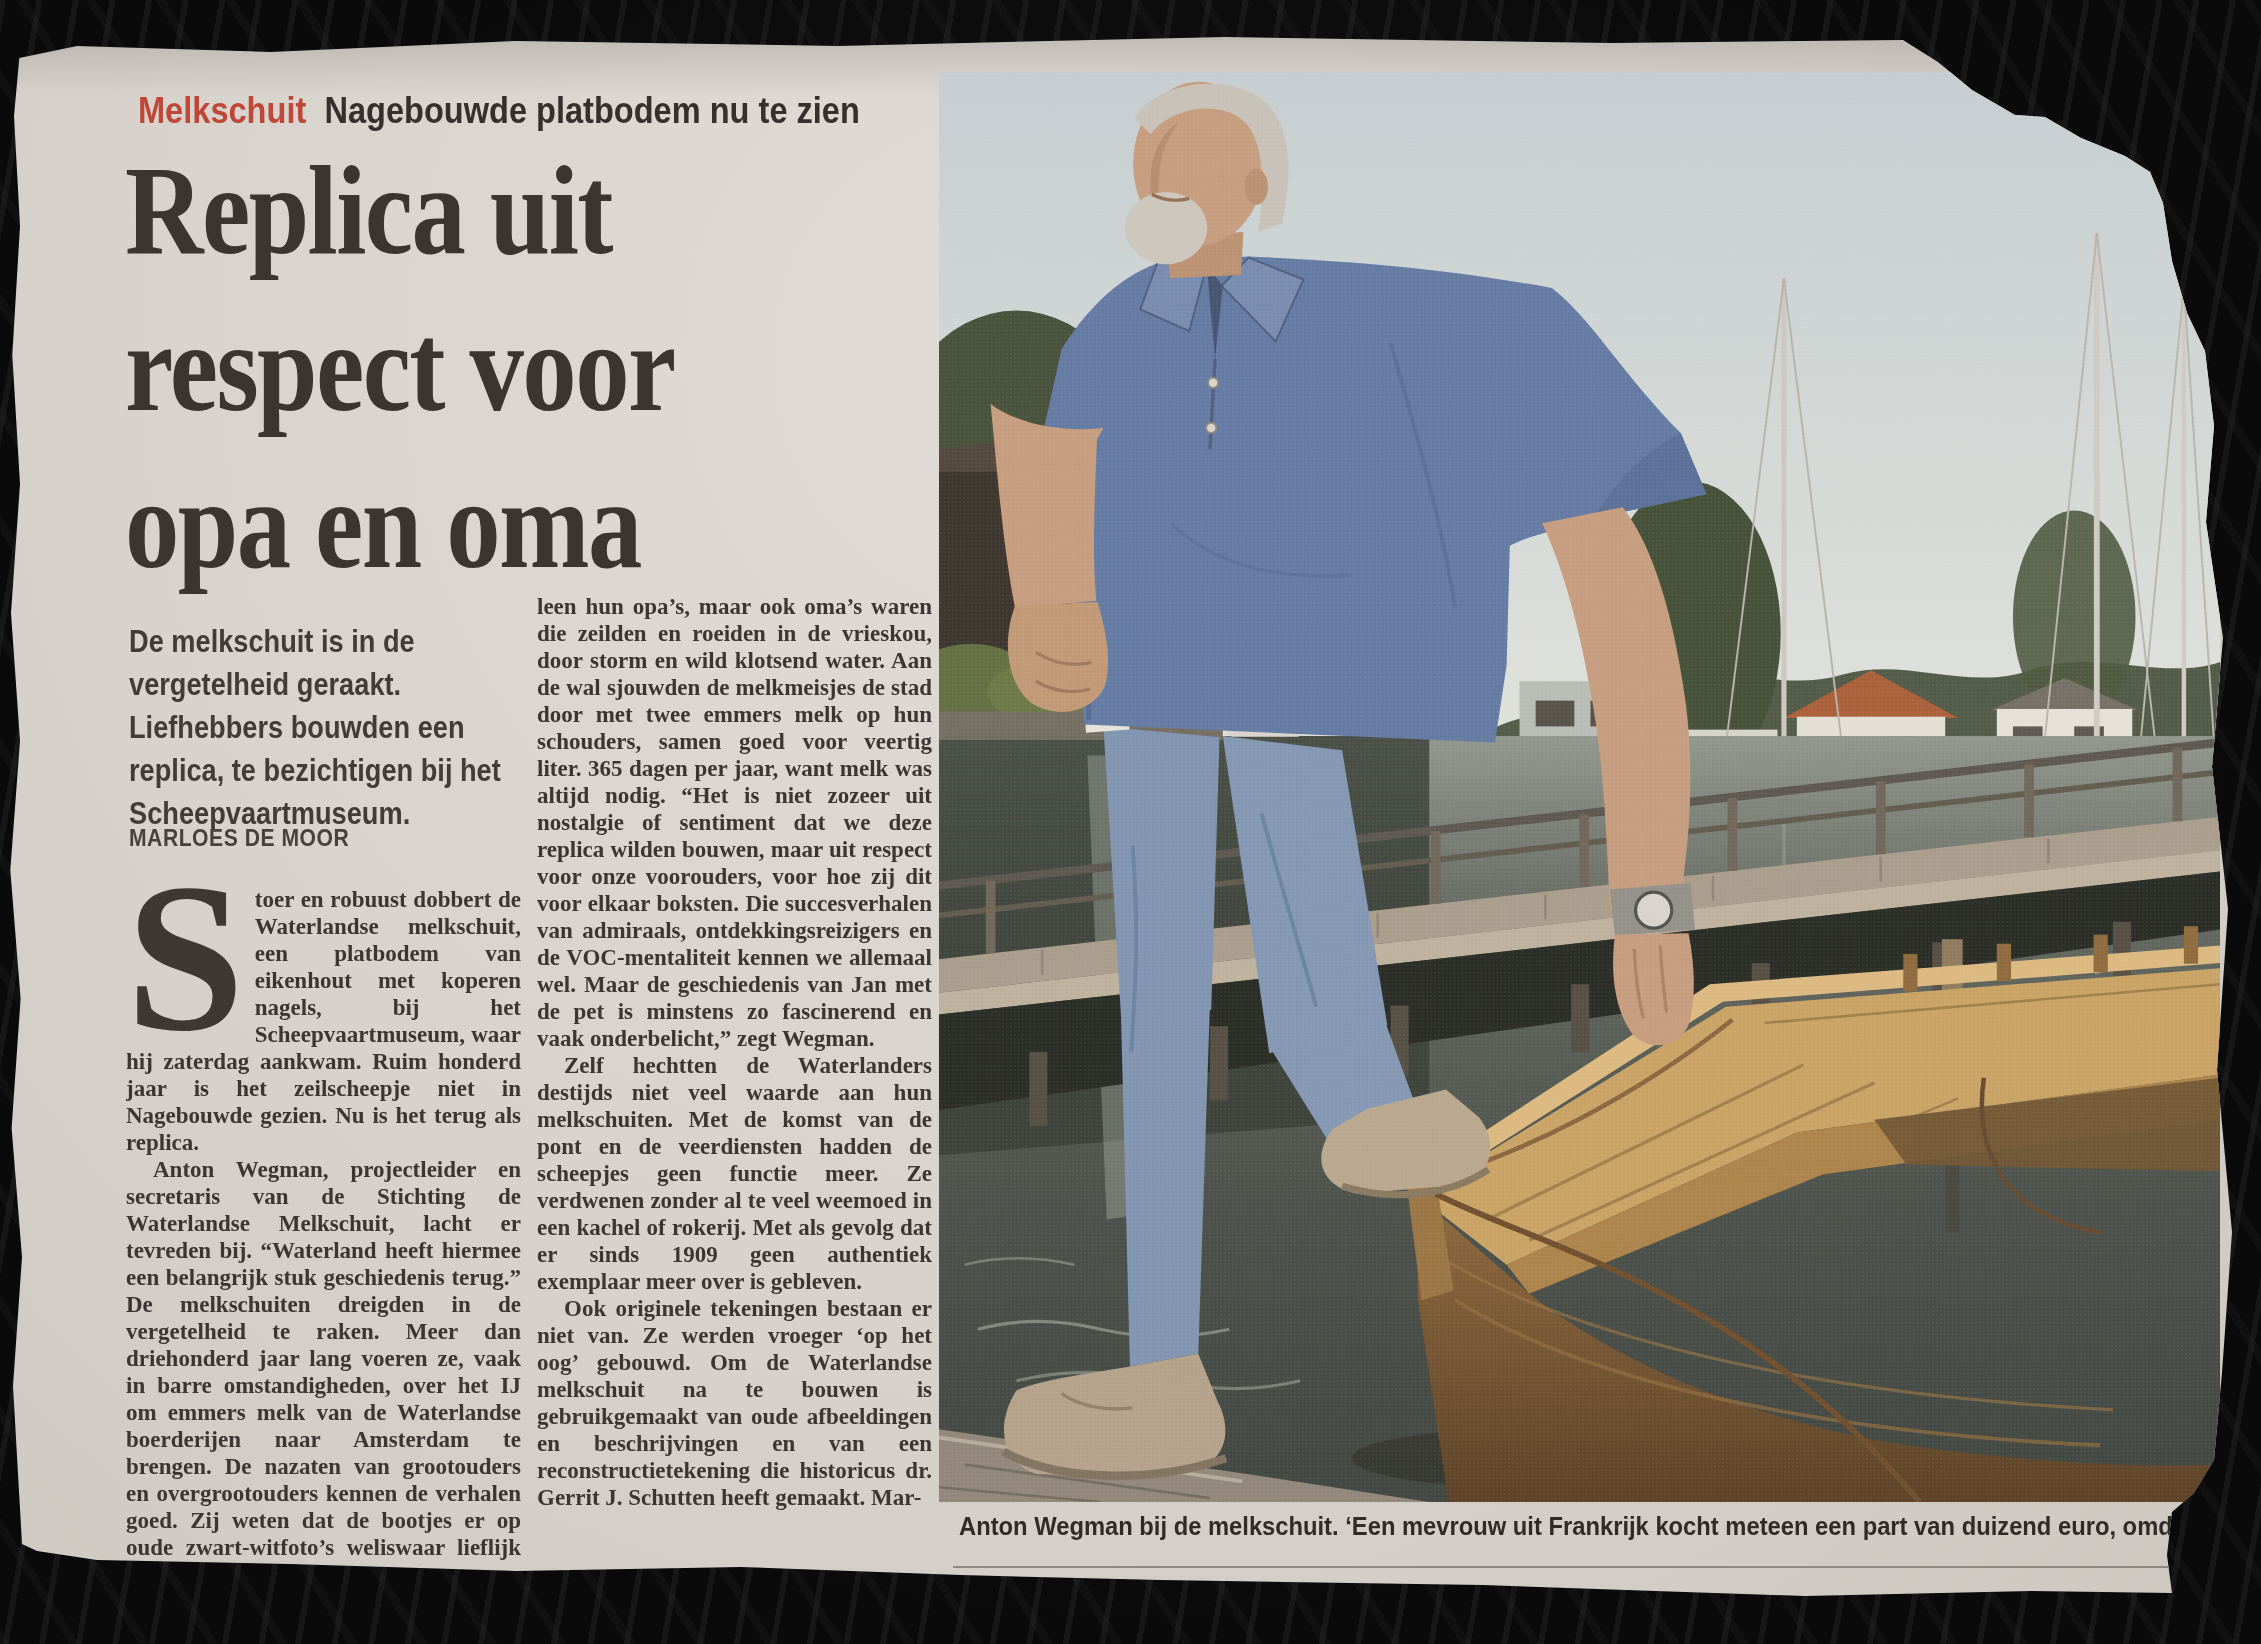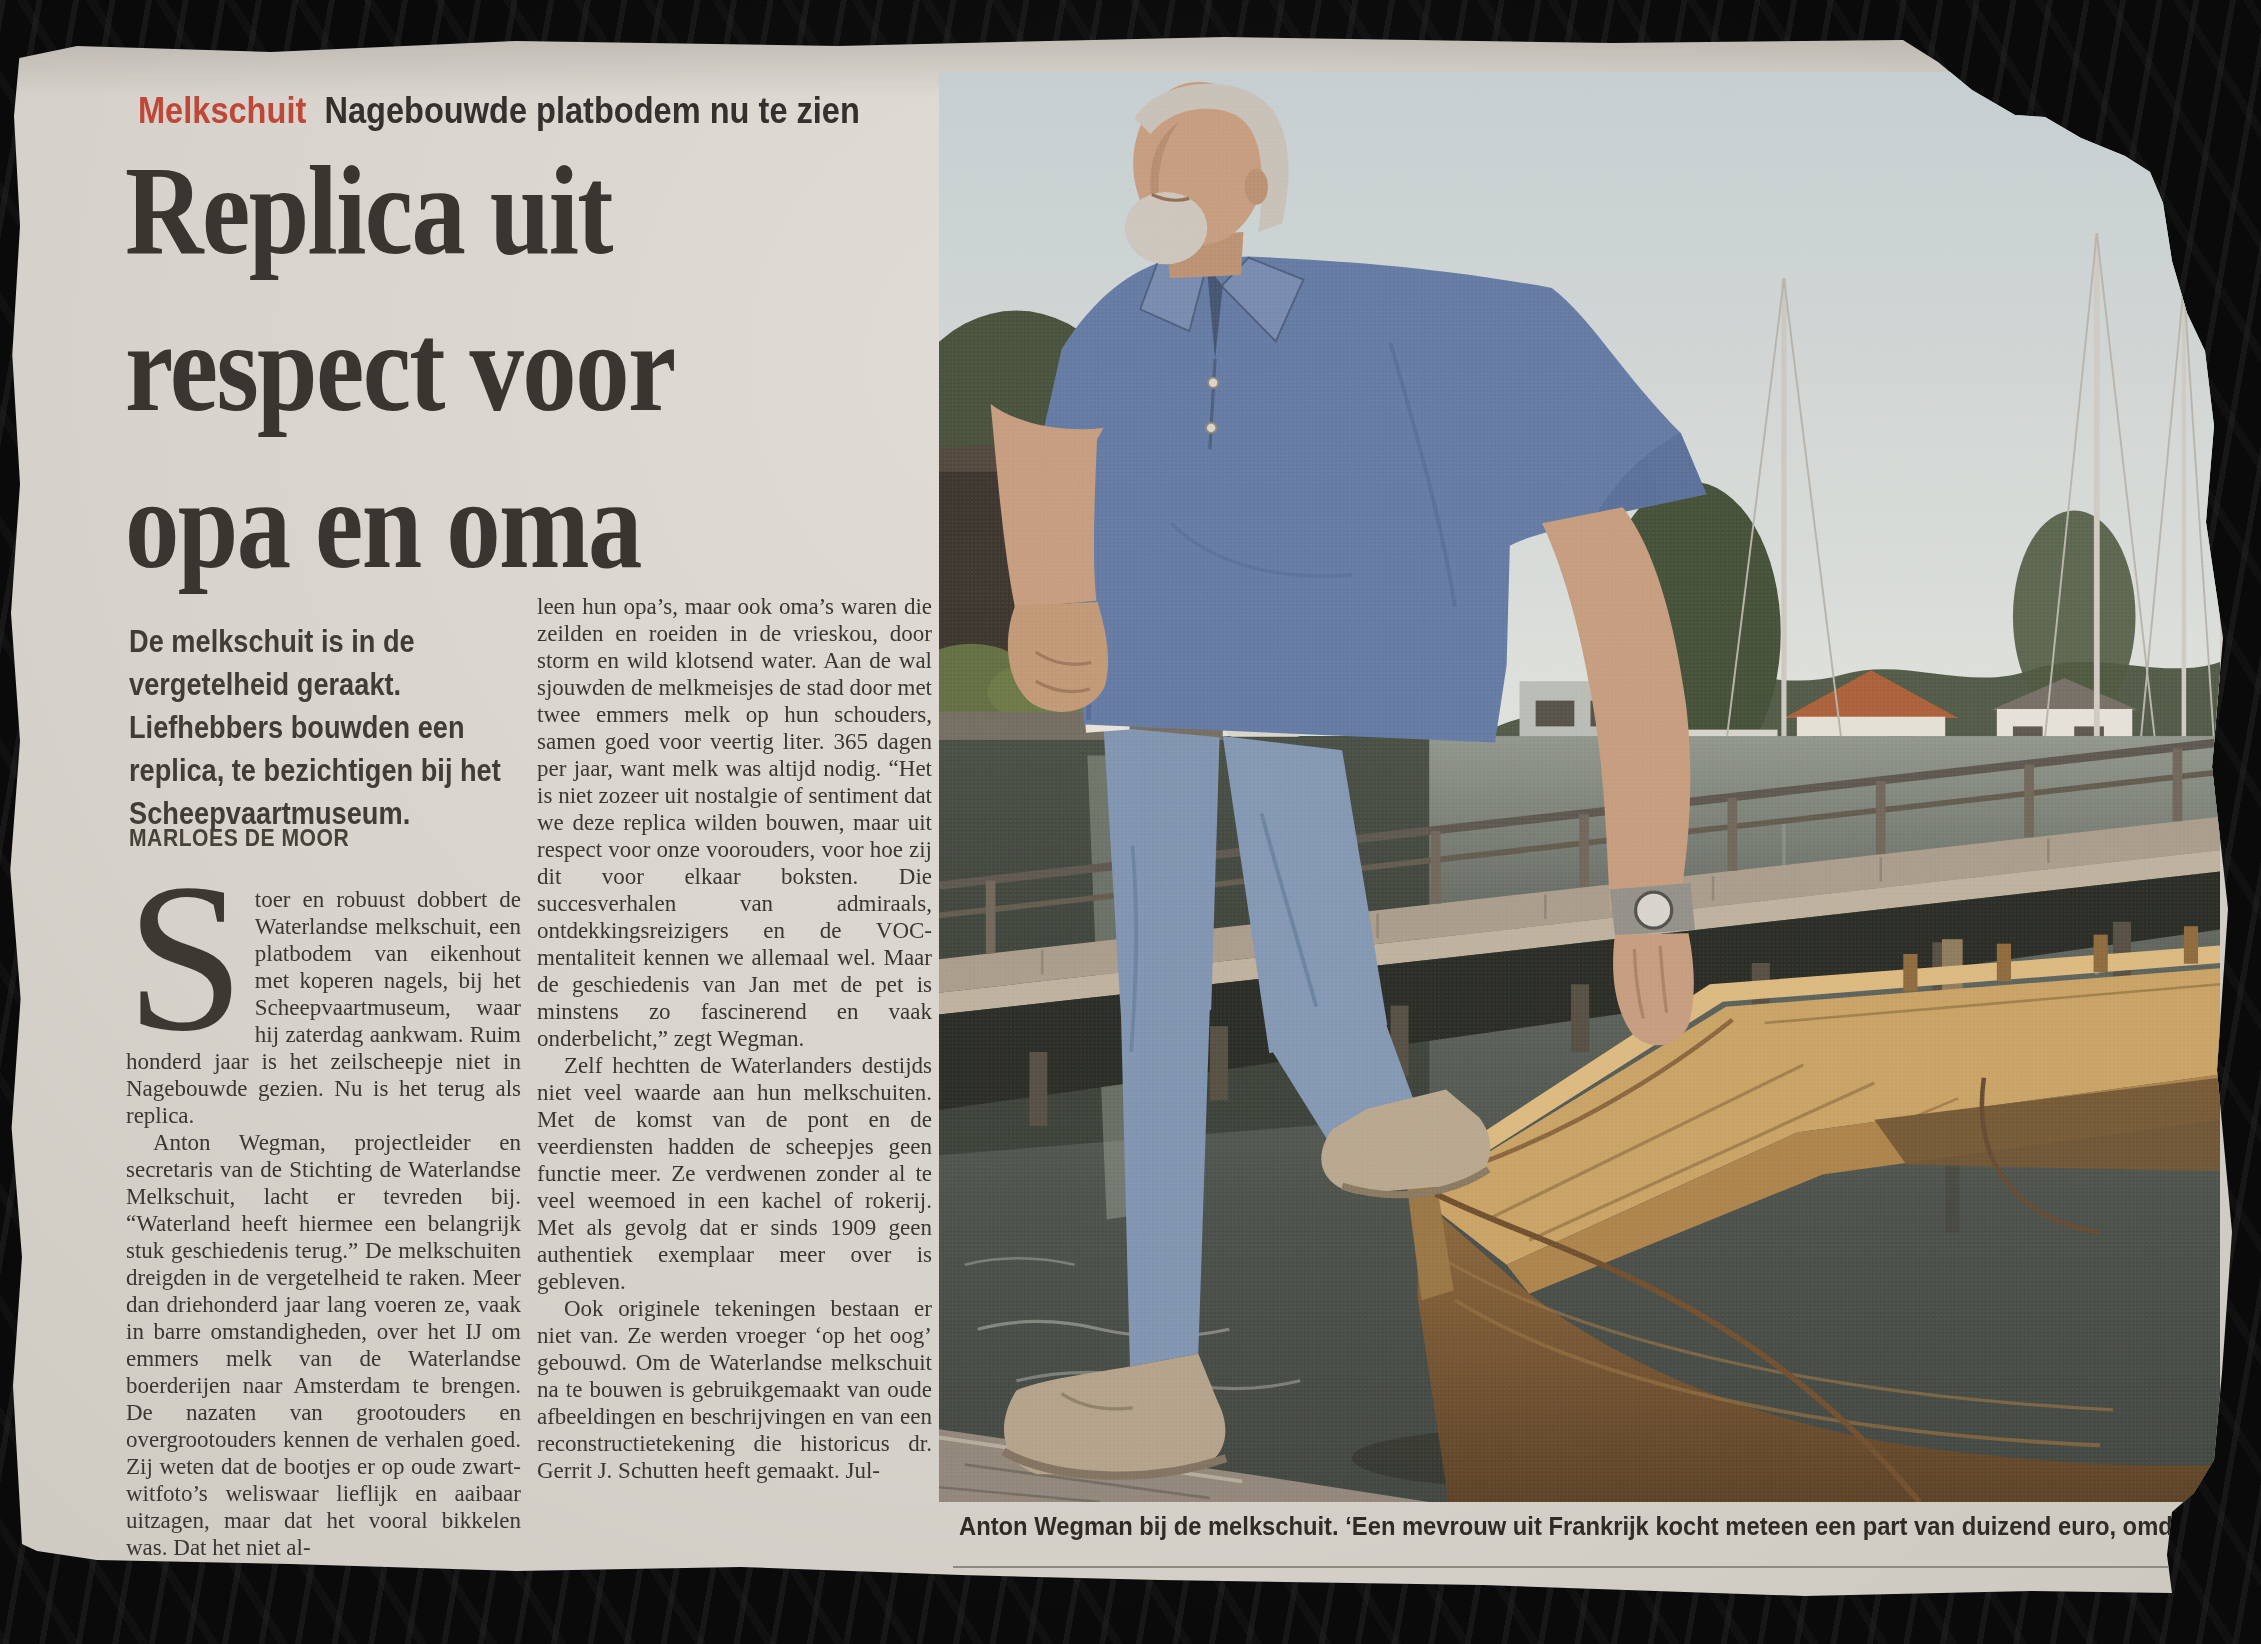--- a/index.html
+++ b/index.html
@@ -32,21 +32,21 @@
   .headline { position:absolute; left:125px; top:132px; margin:0;
     font-family:"Liberation Serif", serif; font-weight:bold; font-size:128px; line-height:157px;
     color:#3b3532; letter-spacing:-1.9px; transform:scaleX(.85); transform-origin:left top; }
   .headline span { display:block; }
   .standfirst { position:absolute; left:129px; top:620px; width:455px; transform:scaleX(.85); transform-origin:left top;
     font-weight:bold; font-size:32px; line-height:43px; color:#413c38; }
   .byline { position:absolute; left:129px; top:824px; transform:scaleX(.88); transform-origin:left top;
     font-weight:bold; font-size:24px; letter-spacing:0.6px; color:#474239; white-space:nowrap; }
   .col { position:absolute; font-family:"Liberation Serif", serif; font-size:23px; line-height:27px;
     color:#3b3632; text-align:justify; overflow:hidden; }
-  .col p { margin:0; }
+  .col p { margin:0;font-weight:bold; }
   .col p.pind { text-indent:27px; }
   .col1 { left:126px; top:886px; width:395px; height:674px; }
   .col2 { left:537px; top:593px; width:395px; height:959px; }
   .dropcap { float:left; font-family:"Liberation Serif", serif; font-size:213px; line-height:132px;
     padding-right:10.3px; margin-top:5.2px; color:#3e3833; }
   .photo { position:absolute; left:939px; top:72px; width:1281px; height:1430px; }
   .photo svg { display:block; width:100%; height:100%; }
   .photo .halftone { position:absolute; inset:0; pointer-events:none;
     background-image: radial-gradient(rgba(250,248,240,.07) 0.6px, transparent 1px);
     background-size:3.9px 3.9px; }
@@ -77,21 +77,21 @@
   <div class="byline">MARLOES DE MOOR</div>
 
   <div class="col col1">
     <p><span class="dropcap">S</span><span>toer en robuust dobbert de Waterlandse melkschuit, een platbodem van eikenhout met koperen nagels, bij het Scheepvaartmuseum, waar hij zaterdag aankwam. Ruim honderd jaar is het zeilscheepje niet in Nagebouwde gezien. Nu is het terug als replica.</span></p>
     <p class="pind">Anton Wegman, projectleider en secretaris van de Stichting de Waterlandse Melkschuit, lacht er tevreden bij. “Waterland heeft hiermee een belangrijk stuk geschiedenis terug.” De melkschuiten dreigden in de vergetelheid te raken. Meer dan driehonderd jaar lang voeren ze, vaak in barre omstandigheden, over het IJ om emmers melk van de Waterlandse boerderijen naar Amsterdam te brengen. De nazaten van grootouders en overgrootouders kennen de verhalen goed. Zij weten dat de bootjes er op oude zwart-witfoto’s weliswaar lieflijk en aaibaar uitzagen, maar dat het vooral bikkelen was. Dat het niet al-</p>
   </div>
 
   <div class="col col2">
     <p>leen hun opa’s, maar ook oma’s waren die zeilden en roeiden in de vrieskou, door storm en wild klotsend water. Aan de wal sjouwden de melkmeisjes de stad door met twee emmers melk op hun schouders, samen goed voor veertig liter. 365 dagen per jaar, want melk was altijd nodig. “Het is niet zozeer uit nostalgie of sentiment dat we deze replica wilden bouwen, maar uit respect voor onze voorouders, voor hoe zij dit voor elkaar boksten. Die succesverhalen van admiraals, ontdekkingsreizigers en de VOC-mentaliteit kennen we allemaal wel. Maar de geschiedenis van Jan met de pet is minstens zo fascinerend en vaak onderbelicht,” zegt Wegman.</p>
     <p class="pind">Zelf hechtten de Waterlanders destijds niet veel waarde aan hun melkschuiten. Met de komst van de pont en de veerdiensten hadden de scheepjes geen functie meer. Ze verdwenen zonder al te veel weemoed in een kachel of rokerij. Met als gevolg dat er sinds 1909 geen authentiek exemplaar meer over is gebleven.</p>
-    <p class="pind">Ook originele tekeningen bestaan er niet van. Ze werden vroeger ‘op het oog’ gebouwd. Om de Waterlandse melkschuit na te bouwen is gebruikgemaakt van oude afbeeldingen en beschrijvingen en van een reconstructietekening die historicus dr. Gerrit J. Schutten heeft gemaakt. Jul-</p>
+    <p class="pind">Ook originele tekeningen bestaan er niet van. Ze werden vroeger ‘op het oog’ gebouwd. Om de Waterlandse melkschuit na te bouwen is gebruikgemaakt van oude afbeeldingen en beschrijvingen en van een reconstructietekening die historicus dr. Gerrit J. Schutten heeft gemaakt. Mar-</p>
   </div>
 
   <div class="photo">
     <svg viewBox="0 0 1986 2218" preserveAspectRatio="none">
       <defs>
         <linearGradient id="sky" x1="0" y1="0" x2="0" y2="1">
           <stop offset="0" stop-color="#c5cfd3"></stop>
             <stop offset="0.7" stop-color="#d9dedb"></stop>
             <stop offset="1" stop-color="#e3e5df"></stop>
         </linearGradient>

